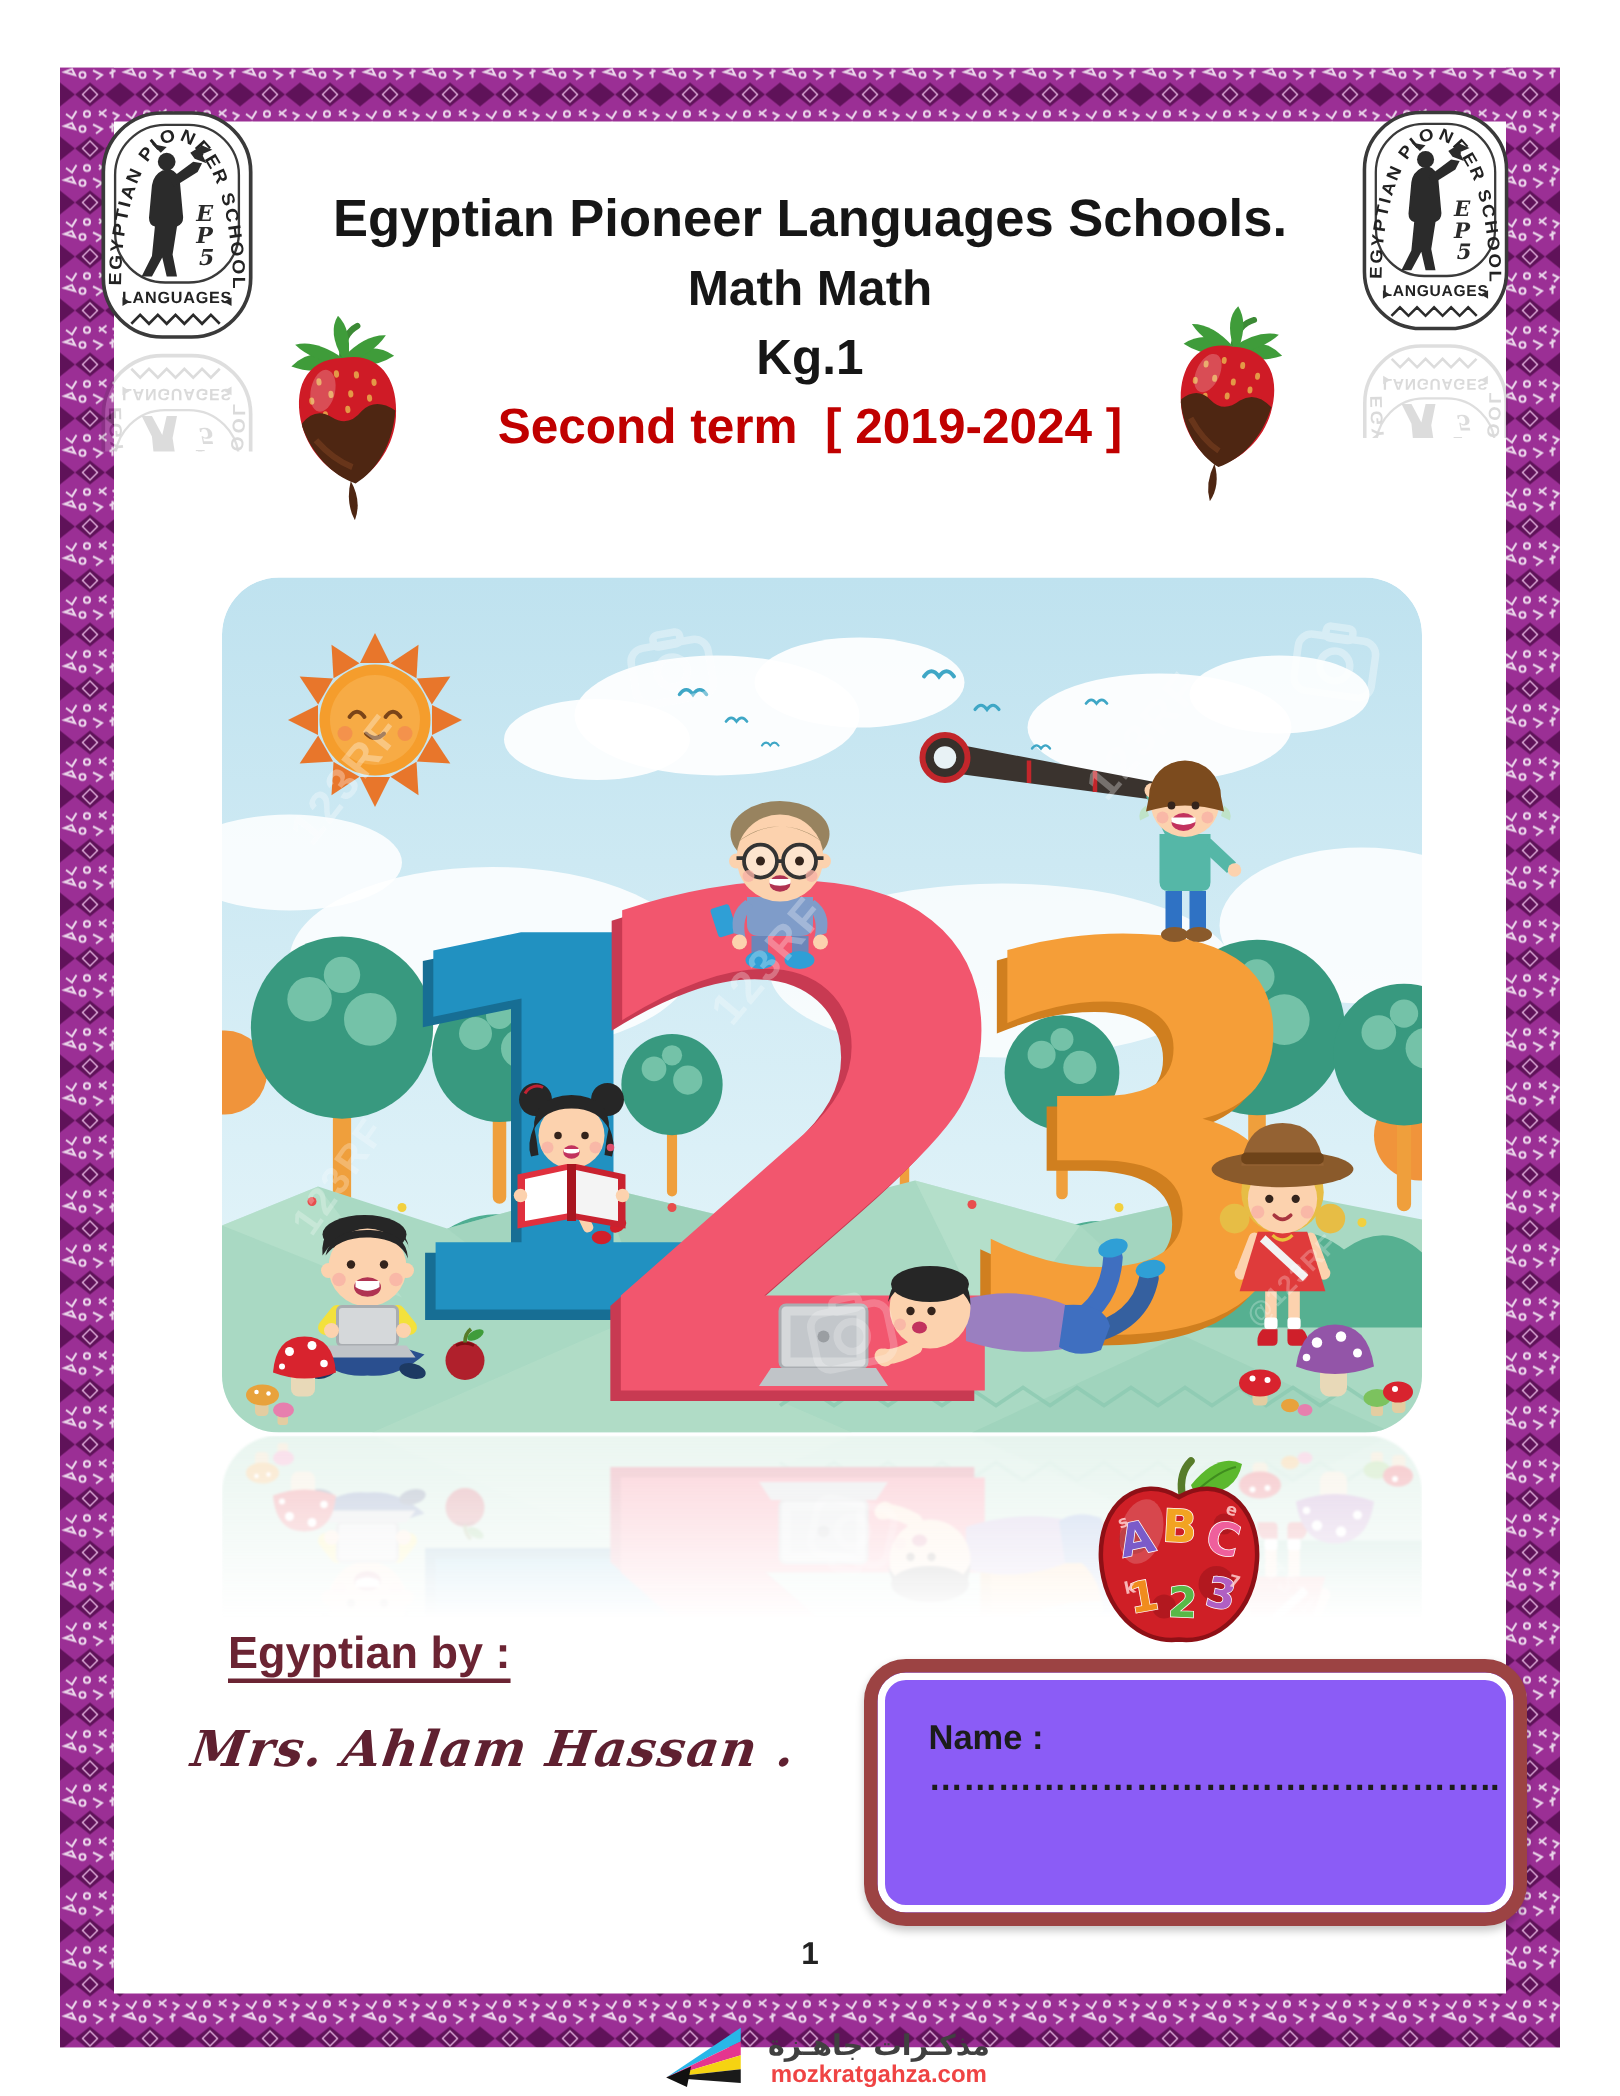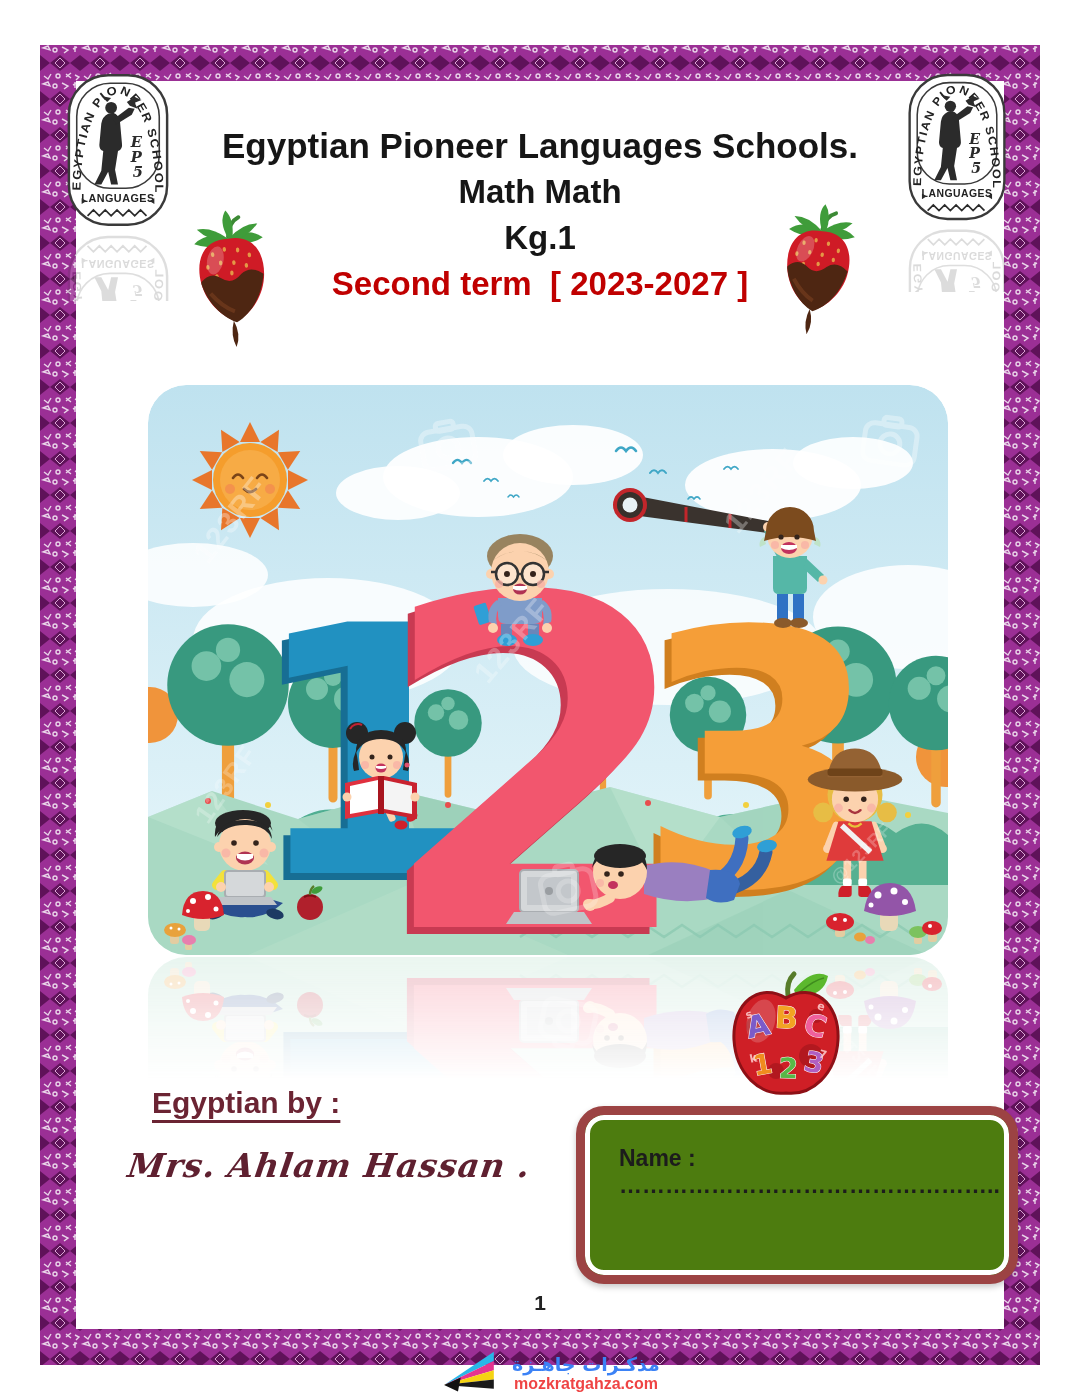--- a/index.html
+++ b/index.html
@@ -14,30 +14,30 @@
   .t-red{color:#c00000;}
 
   
   .prep-label{left:152px;top:1086px;font-size:30px;font-weight:bold;color:#6b2433;
               text-decoration:underline;text-decoration-thickness:3px;text-underline-offset:7px;}
   .prep-name{left:128px;top:1146px;font-size:33px;font-weight:bold;font-style:italic;
              font-family:"DejaVu Serif",serif;color:#5f2030;transform:skewX(-8deg);letter-spacing:1px;}
 
   
   .name-box{left:576px;top:1106px;width:424px;height:160px;border:9px solid #9c4343;border-radius:28px;
-            background:#4d7c0f;box-shadow:inset 0 0 0 5px #ffffff,0 3px 6px rgba(0,0,0,.22);}
+            background:#8b5cf6;box-shadow:inset 0 0 0 5px #ffffff,0 3px 6px rgba(0,0,0,.22);}
   .name-box .line{position:absolute;left:34px;font-size:23px;font-weight:bold;color:#1c1c1c;}
   .name-box .l1{top:30px;} .name-box .l2{top:88px;}
 
   .page-num{left:0;top:1291px;width:1080px;text-align:center;font-size:21px;font-weight:bold;color:#222;}
 
   
   .footer{left:436px;top:1350px;display:flex;align-items:center;gap:10px;}
   .footer .txt{display:flex;flex-direction:column;align-items:center;line-height:1.1;}
-  .ar{font-family:"DejaVu Sans",sans-serif;font-size:19px;font-weight:bold;color:#3b82f6;direction:rtl;}
+  .ar{font-family:"DejaVu Sans",sans-serif;font-size:19px;font-weight:bold;color:#404040;direction:rtl;}
   .site{font-size:16px;font-weight:bold;color:#ef4444;}
 
   
   .refl{opacity:.3;filter:blur(.6px);pointer-events:none;
         -webkit-mask-image:linear-gradient(to bottom,rgba(0,0,0,.85),rgba(0,0,0,0) 82%);
         mask-image:linear-gradient(to bottom,rgba(0,0,0,.85),rgba(0,0,0,0) 82%);}
   .refl-logo{opacity:.16;}
   svg{display:block;}
 </style>
 </head>
@@ -103,21 +103,21 @@
     <use href="#logoSym"></use>
   </svg>
   <svg class="abs refl-logo" style="left:903px;top:226px" width="108" height="66" viewBox="0 0 114 70">
     <use href="#logoSym" transform="translate(0,160) scale(1,-1)"></use>
   </svg>
 
   <div class="abs titles">
     <div class="t-line big">Egyptian Pioneer Languages Schools.</div>
     <div class="t-line">Math Math</div>
     <div class="t-line">Kg.1</div>
-    <div class="t-line t-red">Second term  [ 2023-2027 ]</div>
+    <div class="t-line t-red">Second term  [ 2019-2024 ]</div>
   </div>
 
   <svg class="abs" style="left:176px;top:198px;transform:rotate(-6deg)" width="112" height="152" viewBox="0 0 110 150">
     <g id="berrySym">
       <path d="M55 38 q2 -14 12 -18" stroke="#3c8a35" stroke-width="4" fill="none" stroke-linecap="round"></path>
       <g fill="#3f9c3a">
         <path d="M55 40 q-20 -10 -34 2 q16 8 34 2 z"></path>
         <path d="M55 40 q20 -10 34 2 q-16 8 -34 2 z"></path>
         <path d="M55 40 q-8 -18 0 -28 q8 10 4 28 z"></path>
         <path d="M55 40 q-16 -14 -30 -12 q10 12 30 16 z"></path>

